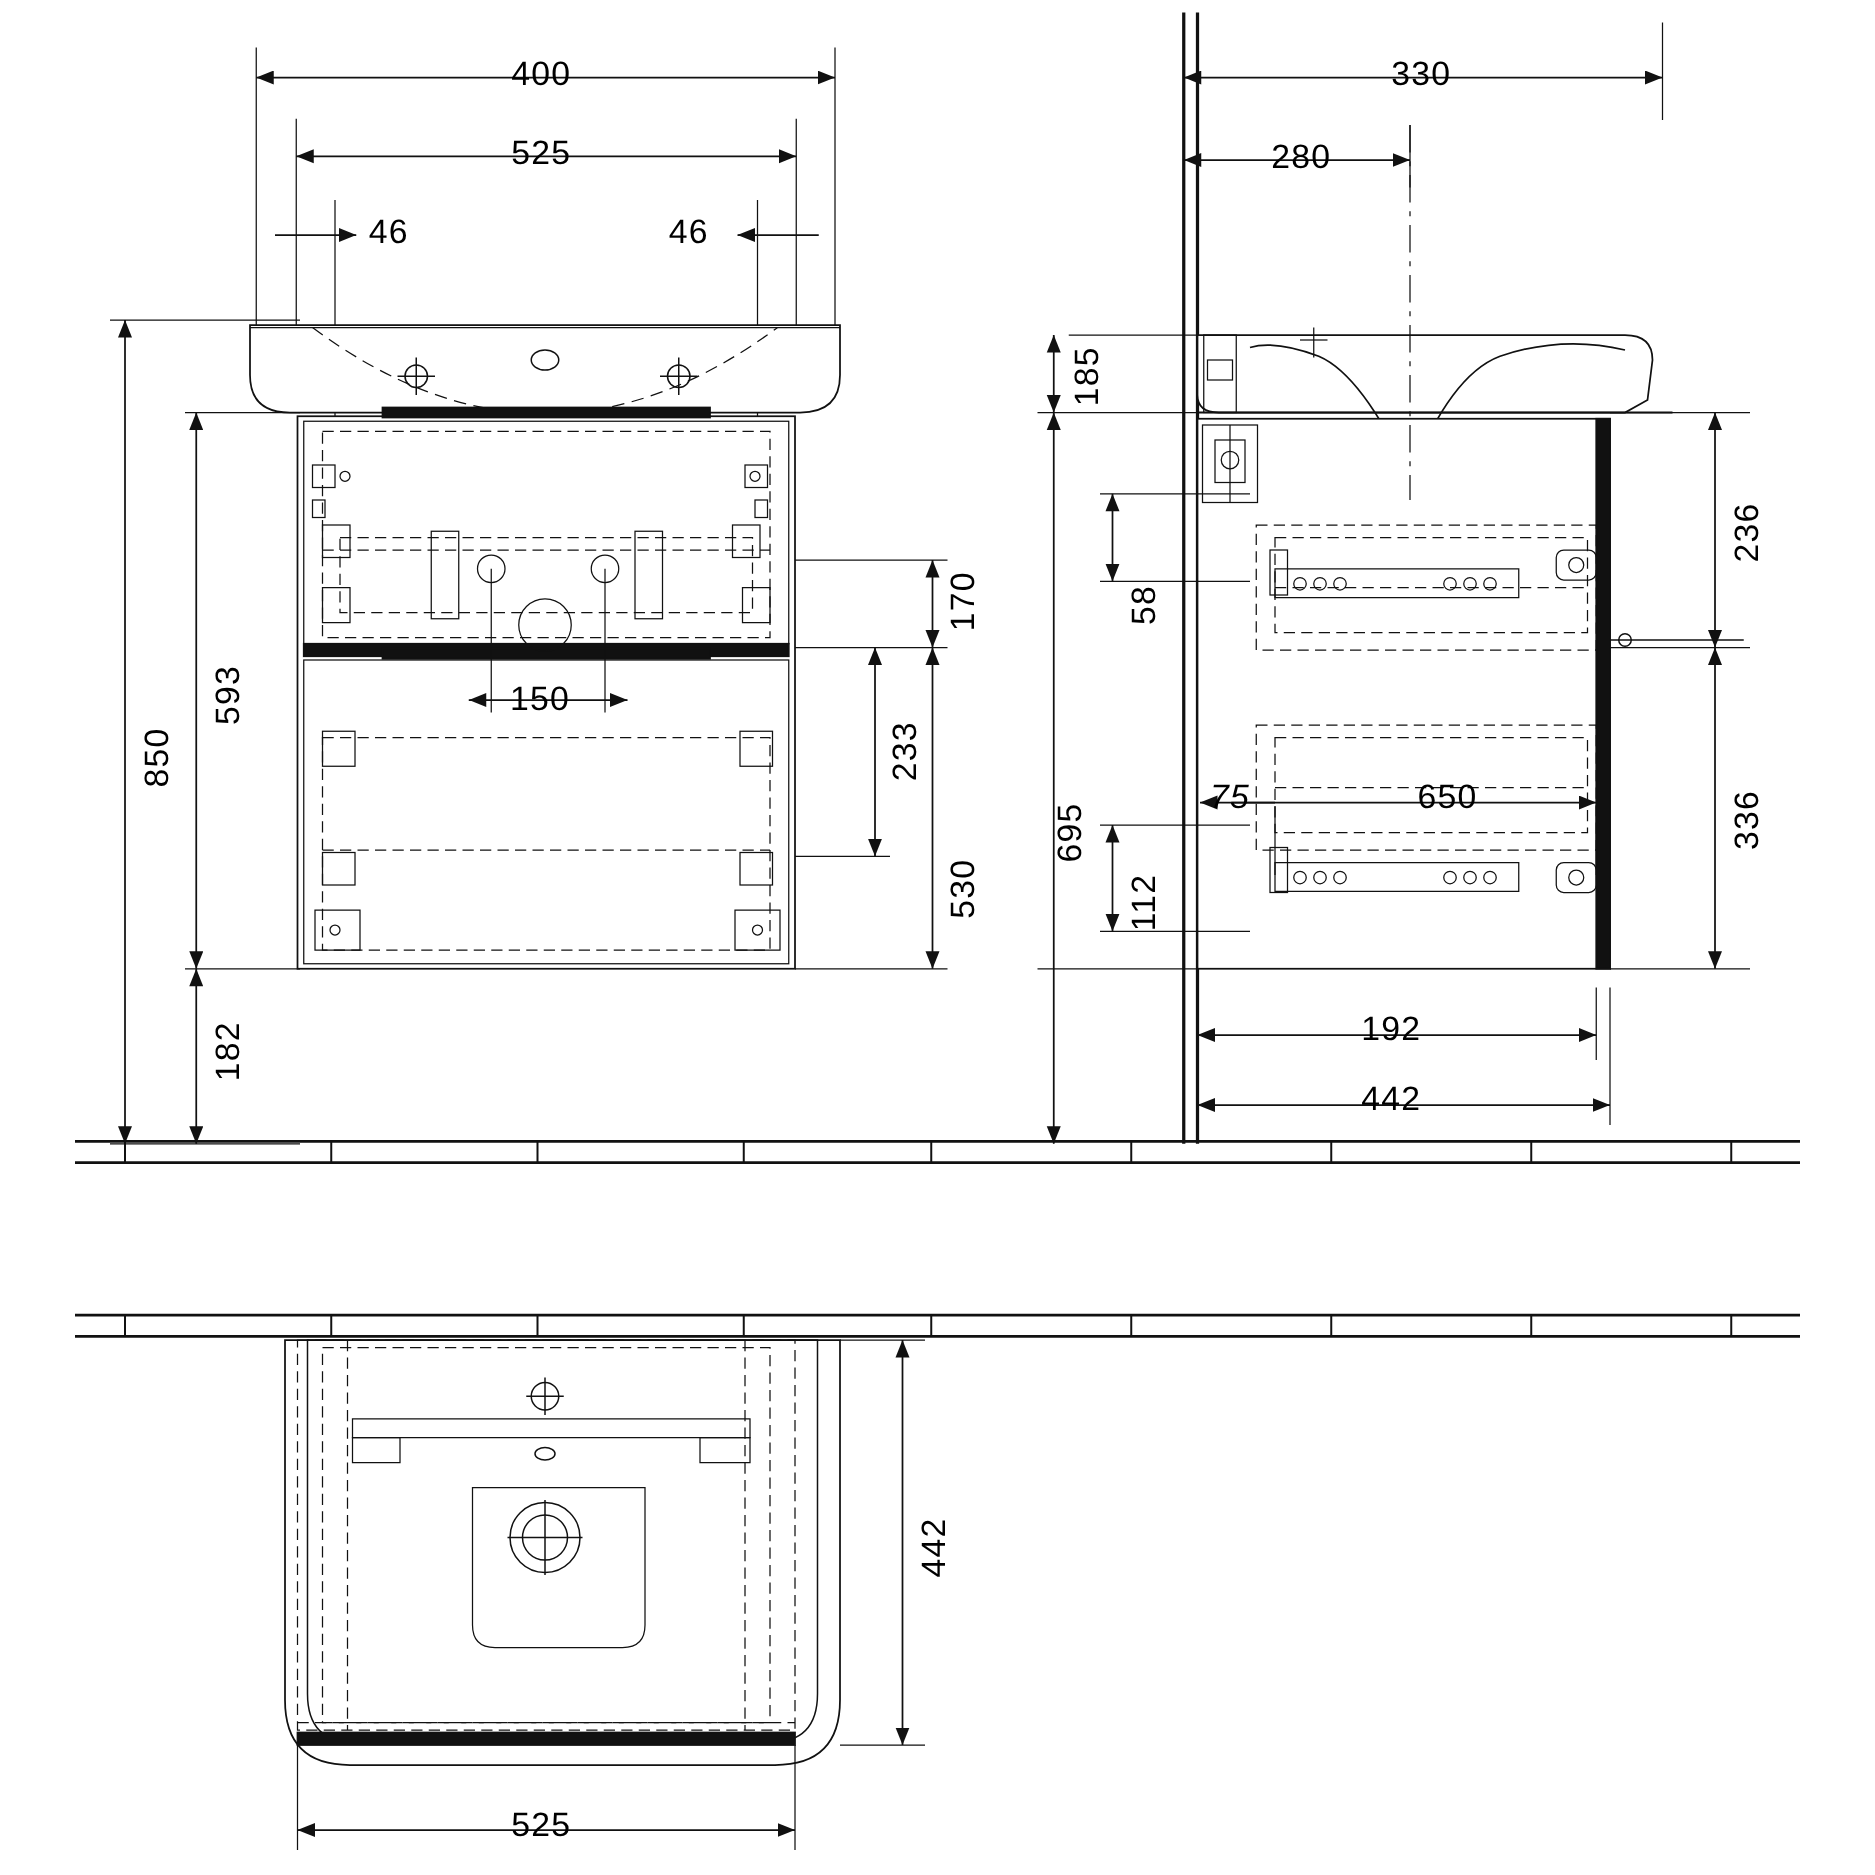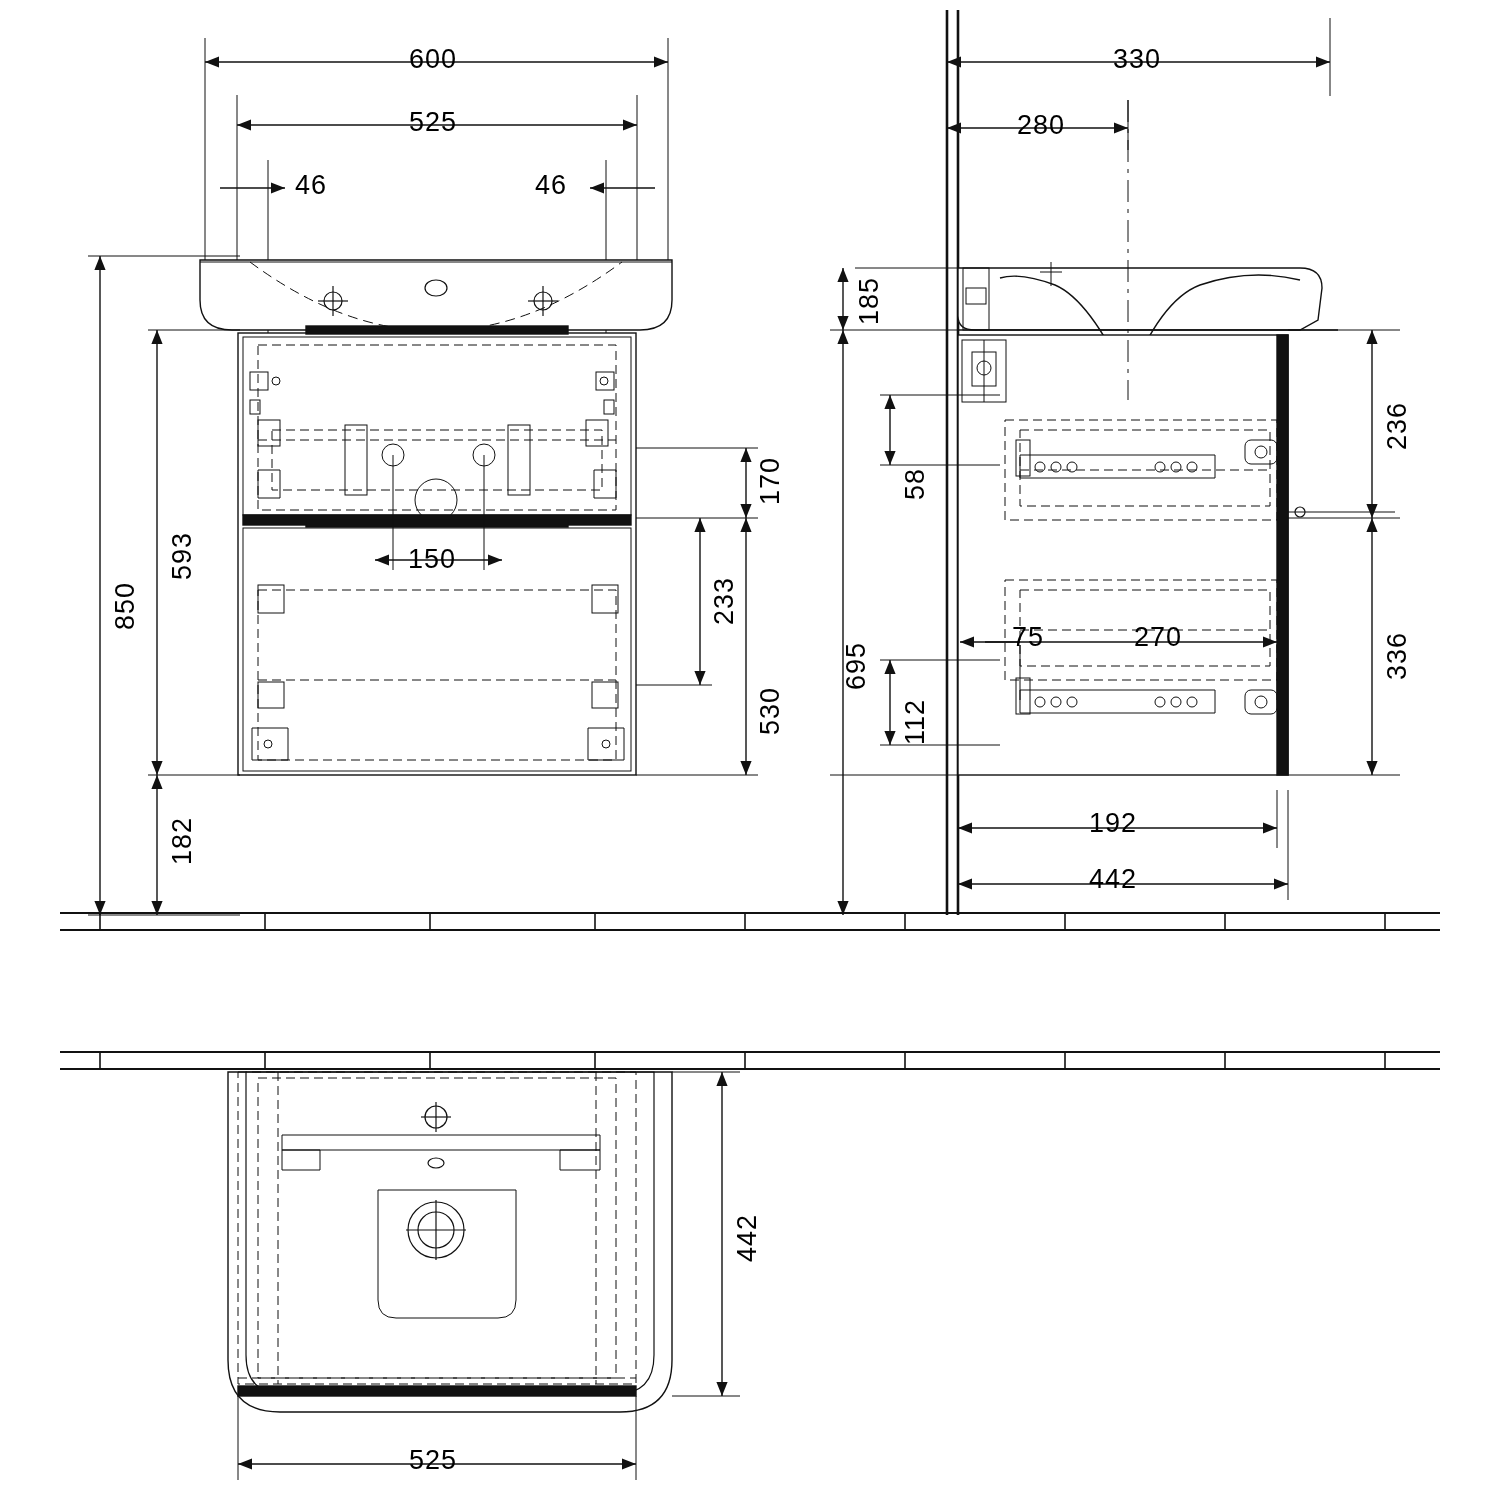--- a/index.html
+++ b/index.html
@@ -320,21 +320,21 @@
         <line x1="672" y1="1072" x2="740" y2="1072"></line>
         <line x1="672" y1="1396" x2="740" y2="1396"></line>
         <line x1="238" y1="1396" x2="238" y2="1480"></line>
         <line x1="636" y1="1396" x2="636" y2="1480"></line>
       </g>
       <line x1="722" y1="1072" x2="722" y2="1396" marker-start="url(#arrowrev)" marker-end="url(#arrow)"></line>
       <line x1="238" y1="1464" x2="636" y2="1464" marker-start="url(#arrowrev)" marker-end="url(#arrow)"></line>
     </g>
   </svg>
 
-  <span class="dimlabel" style="left:409px; top:46px;">600</span>
+  <span class="dimlabel" style="left:409px; top:46px;">400</span>
   <span class="dimlabel" style="left:409px; top:109px;">525</span>
   <span class="dimlabel" style="left:295px; top:172px;">46</span>
   <span class="dimlabel" style="left:535px; top:172px;">46</span>
 
   <span class="dimlabel vert" style="left:112px; top:630px;">850</span>
   <span class="dimlabel vert" style="left:169px; top:580px;">593</span>
   <span class="dimlabel vert" style="left:169px; top:865px;">182</span>
 
   <span class="dimlabel vert" style="left:757px; top:505px;">170</span>
   <span class="dimlabel vert" style="left:711px; top:625px;">233</span>
@@ -342,21 +342,21 @@
   <span class="dimlabel" style="left:408px; top:546px;">150</span>
 
   <span class="dimlabel" style="left:1113px; top:46px;">330</span>
   <span class="dimlabel" style="left:1017px; top:112px;">280</span>
   <span class="dimlabel vert" style="left:856px; top:325px;">185</span>
   <span class="dimlabel vert" style="left:843px; top:690px;">695</span>
   <span class="dimlabel vert" style="left:902px; top:500px;">58</span>
   <span class="dimlabel vert" style="left:902px; top:745px;">112</span>
   <span class="dimlabel vert" style="left:1384px; top:450px;">236</span>
   <span class="dimlabel vert" style="left:1384px; top:680px;">336</span>
-  <span class="dimlabel" style="left:1012px; top:624px;">75</span>
-  <span class="dimlabel" style="left:1134px; top:624px;">270</span>
+  <span class="dimlabel" style="left:968px; top:624px;font-style:italic;">75</span>
+  <span class="dimlabel" style="left:1134px; top:624px;">650</span>
   <span class="dimlabel" style="left:1089px; top:810px;">192</span>
   <span class="dimlabel" style="left:1089px; top:866px;">442</span>
 
   <span class="dimlabel vert" style="left:734px; top:1262px;">442</span>
   <span class="dimlabel" style="left:409px; top:1447px;">525</span>
 
 </div>
 
 </body></html>

